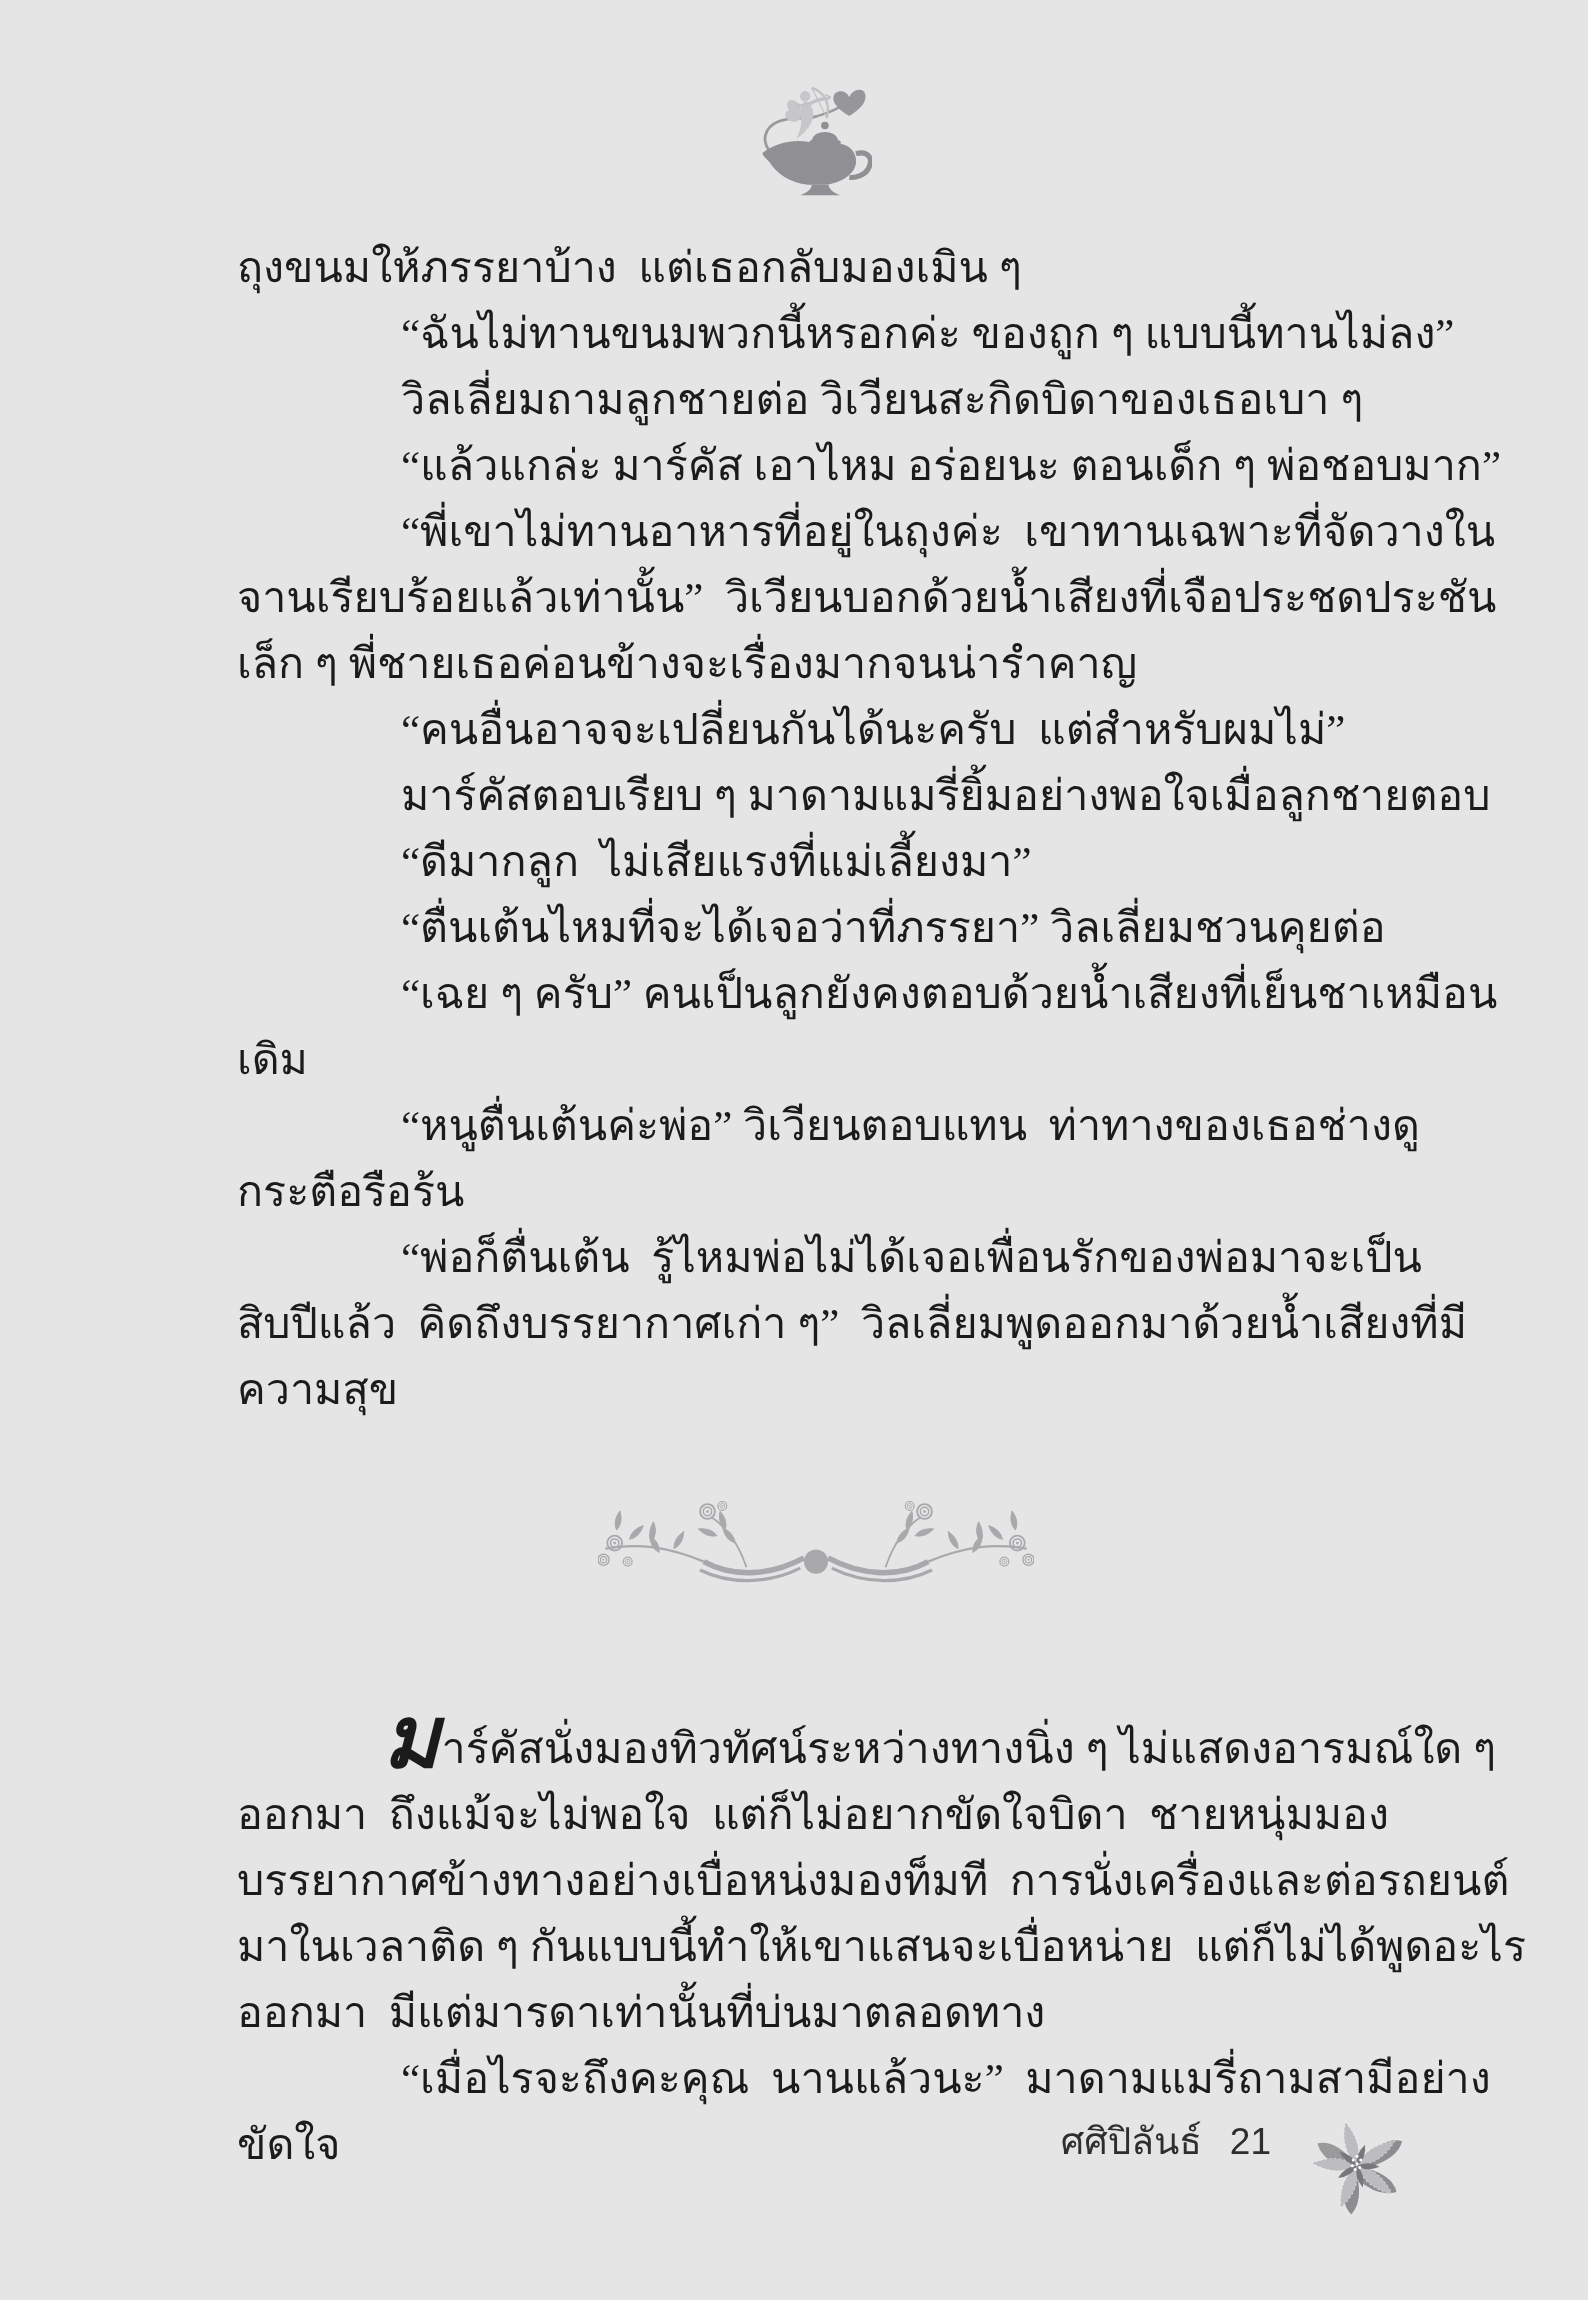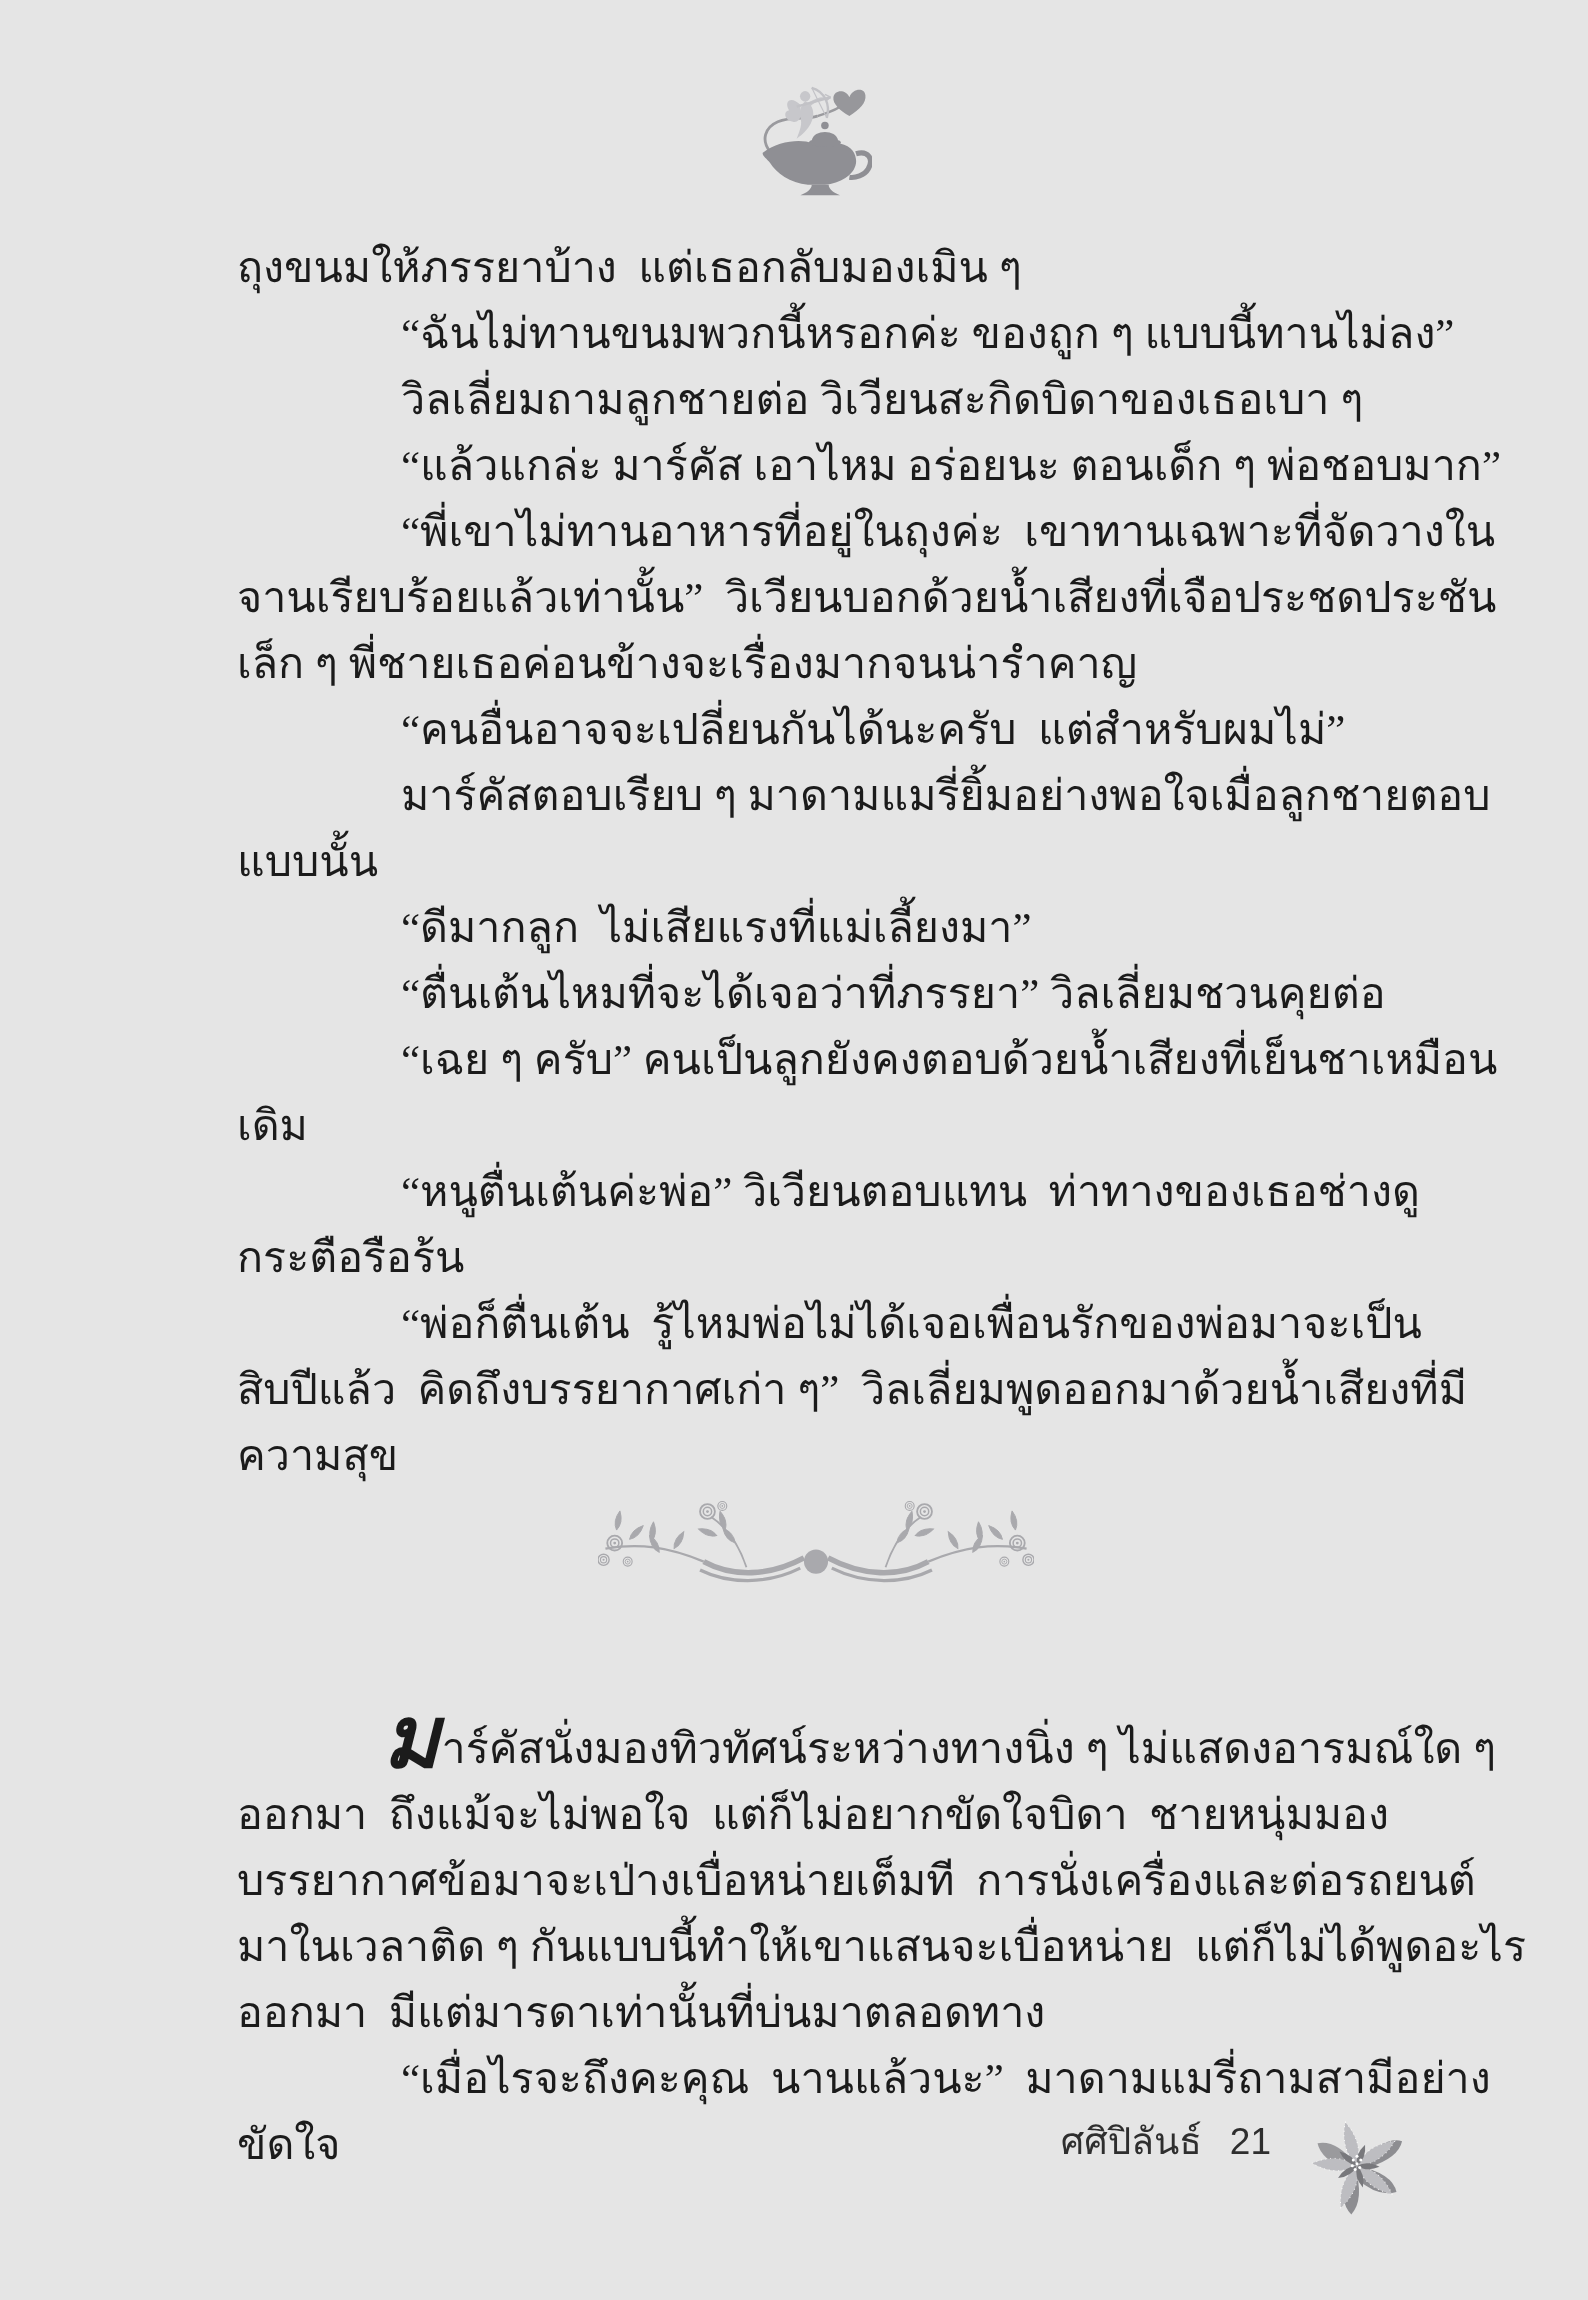--- a/index.html
+++ b/index.html
@@ -62,21 +62,20 @@
   <div class="text-block sec1">
     <div class="line">ถุงขนมให้ภรรยาบ้าง  แต่เธอกลับมองเมิน ๆ</div>
     <div class="line indent">“ฉันไม่ทานขนมพวกนี้หรอกค่ะ ของถูก ๆ แบบนี้ทานไม่ลง”</div>
     <div class="line indent">วิลเลี่ยมถามลูกชายต่อ วิเวียนสะกิดบิดาของเธอเบา ๆ</div>
     <div class="line indent">“แล้วแกล่ะ มาร์คัส เอาไหม อร่อยนะ ตอนเด็ก ๆ พ่อชอบมาก”</div>
     <div class="line indent">“พี่เขาไม่ทานอาหารที่อยู่ในถุงค่ะ  เขาทานเฉพาะที่จัดวางใน</div>
     <div class="line">จานเรียบร้อยแล้วเท่านั้น”  วิเวียนบอกด้วยน้ำเสียงที่เจือประชดประชัน</div>
     <div class="line">เล็ก ๆ พี่ชายเธอค่อนข้างจะเรื่องมากจนน่ารำคาญ</div>
     <div class="line indent">“คนอื่นอาจจะเปลี่ยนกันได้นะครับ  แต่สำหรับผมไม่”</div>
     <div class="line indent">มาร์คัสตอบเรียบ ๆ มาดามแมรี่ยิ้มอย่างพอใจเมื่อลูกชายตอบ</div>
-    <div class="line">แบบนั้น</div>
     <div class="line indent">“ดีมากลูก  ไม่เสียแรงที่แม่เลี้ยงมา”</div>
     <div class="line indent">“ตื่นเต้นไหมที่จะได้เจอว่าที่ภรรยา” วิลเลี่ยมชวนคุยต่อ</div>
     <div class="line indent">“เฉย ๆ ครับ” คนเป็นลูกยังคงตอบด้วยน้ำเสียงที่เย็นชาเหมือน</div>
     <div class="line">เดิม</div>
     <div class="line indent">“หนูตื่นเต้นค่ะพ่อ” วิเวียนตอบแทน  ท่าทางของเธอช่างดู</div>
     <div class="line">กระตือรือร้น</div>
     <div class="line indent">“พ่อก็ตื่นเต้น  รู้ไหมพ่อไม่ได้เจอเพื่อนรักของพ่อมาจะเป็น</div>
     <div class="line">สิบปีแล้ว  คิดถึงบรรยากาศเก่า ๆ”  วิลเลี่ยมพูดออกมาด้วยน้ำเสียงที่มี</div>
     <div class="line">ความสุข</div>
   </div>
@@ -112,21 +111,21 @@
       </defs>
       <circle cx="235" cy="76" r="13" fill="#a9a9ad"></circle>
       <use href="#dv-half"></use>
       <use href="#dv-half" transform="translate(470,0) scale(-1,1)"></use>
     </svg>
   </div>
 
   <div class="text-block sec2">
     <div class="line dropline"><span class="dropcap">ม</span><span>าร์คัสนั่งมองทิวทัศน์ระหว่างทางนิ่ง ๆ ไม่แสดงอารมณ์ใด ๆ</span></div>
     <div class="line">ออกมา  ถึงแม้จะไม่พอใจ  แต่ก็ไม่อยากขัดใจบิดา  ชายหนุ่มมอง</div>
-    <div class="line">บรรยากาศข้อมาจะเป่างเบื่อหน่ายเต็มที  การนั่งเครื่องและต่อรถยนต์</div>
+    <div class="line">บรรยากาศข้างทางอย่างเบื่อหน่งมองท็มที  การนั่งเครื่องและต่อรถยนต์</div>
     <div class="line">มาในเวลาติด ๆ กันแบบนี้ทำให้เขาแสนจะเบื่อหน่าย  แต่ก็ไม่ได้พูดอะไร</div>
     <div class="line">ออกมา  มีแต่มารดาเท่านั้นที่บ่นมาตลอดทาง</div>
     <div class="line indent">“เมื่อไรจะถึงคะคุณ  นานแล้วนะ”  มาดามแมรี่ถามสามีอย่าง</div>
     <div class="line">ขัดใจ</div>
   </div>
 
   <div class="footer">
     <span>ศศิปิลันธ์</span><span class="pagenum">21</span>
   </div>
 

